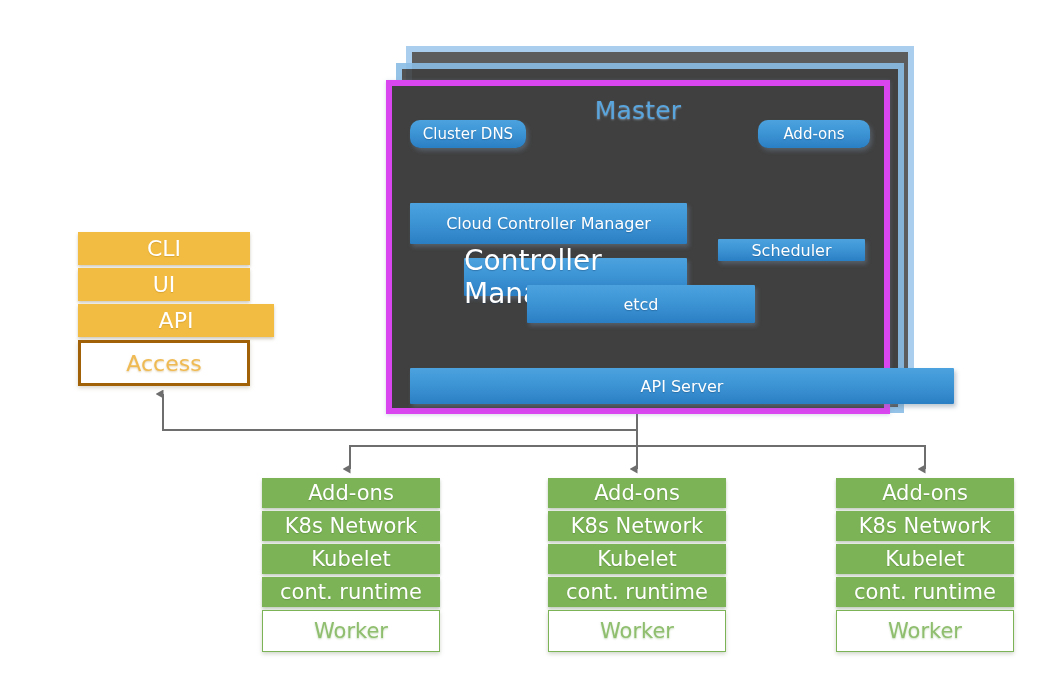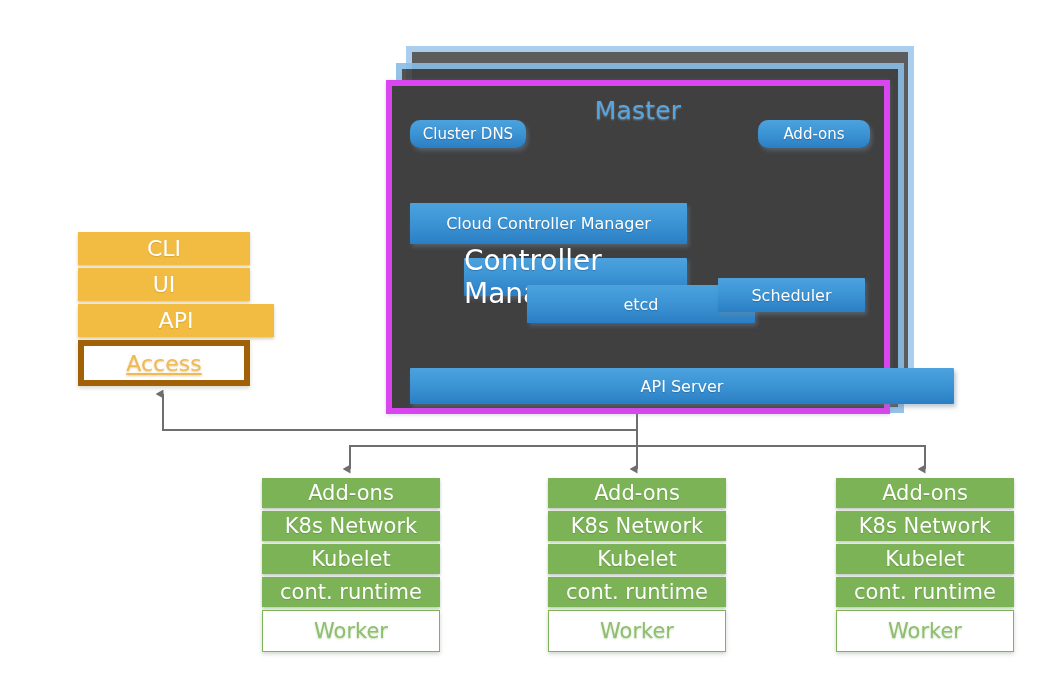--- a/index.html
+++ b/index.html
@@ -64,26 +64,25 @@
   
   .stack-wrap{position:absolute;text-align:center;}
   .orange-cell{
     background:#F2BC42;color:#ffffff;
     display:flex;align-items:center;justify-content:center;
     font-size:22px;box-sizing:border-box;
     box-shadow:0 2px 3px rgba(150,140,110,.45);
     text-shadow:0 1px 1px rgba(170,120,20,.35);
   }
   .orange-label{
-    background:#ffffff;border:6px solid #a16207;color:#F0BA52;
+    background:#ffffff;border:3px solid #a16207;color:#F0BA52;
     display:flex;align-items:center;justify-content:center;
     font-size:22px;box-sizing:border-box;
     box-shadow:0 2px 4px rgba(150,140,110,.35);
     text-shadow:0 1px 2px rgba(200,170,110,.6);
-    text-decoration:underline;
   }
 
   
   .green-cell{
     background:#7CB356;color:#ffffff;
     display:flex;align-items:center;justify-content:center;
     font-size:21px;box-sizing:border-box;
     box-shadow:0 2px 3px rgba(120,140,110,.45);
     text-shadow:0 1px 1px rgba(60,100,40,.3);
   }
@@ -153,21 +152,21 @@
   <div class="abs blue-chip" style="left:410px;top:120px;width:116px;height:28px;">Cluster DNS</div>
   <div class="abs blue-chip" style="left:758px;top:120px;width:112px;height:28px;">Add-ons</div>
 
 
   <div class="abs blue-box" style="left:410px;top:203px;width:277px;height:41px;">Cloud Controller Manager</div>
 
   <div class="abs blue-box" style="left:464px;top:258px;width:223px;height:38px;font-size:28px;">Controller Manager</div>
 
   <div class="abs blue-box" style="left:527px;top:285px;width:228px;height:38px;">etcd</div>
 
-  <div class="abs blue-box" style="left:718px;top:239px;width:147px;height:34px;margin-top:39px;">Scheduler</div>
+  <div class="abs blue-box" style="left:718px;top:239px;width:147px;height:22px;">Scheduler</div>
 
   <div class="abs blue-box" style="left:410px;top:368px;width:544px;height:36px;">API Server</div>
 
   <div class="stack-wrap" style="left:78px;top:232px;width:172px;height:162px;">
     <div class="abs orange-cell" style="left:0;top:0;width:172px;height:33px;">CLI</div>
     <div class="abs orange-cell" style="left:0;top:36px;width:172px;height:33px;">UI</div>
     <div class="abs orange-cell" style="left:0;top:72px;width:196px;height:33px;">API</div>
     <div class="abs orange-label" style="left:0;top:108px;width:172px;height:46px;">Access</div>
   </div>
 

